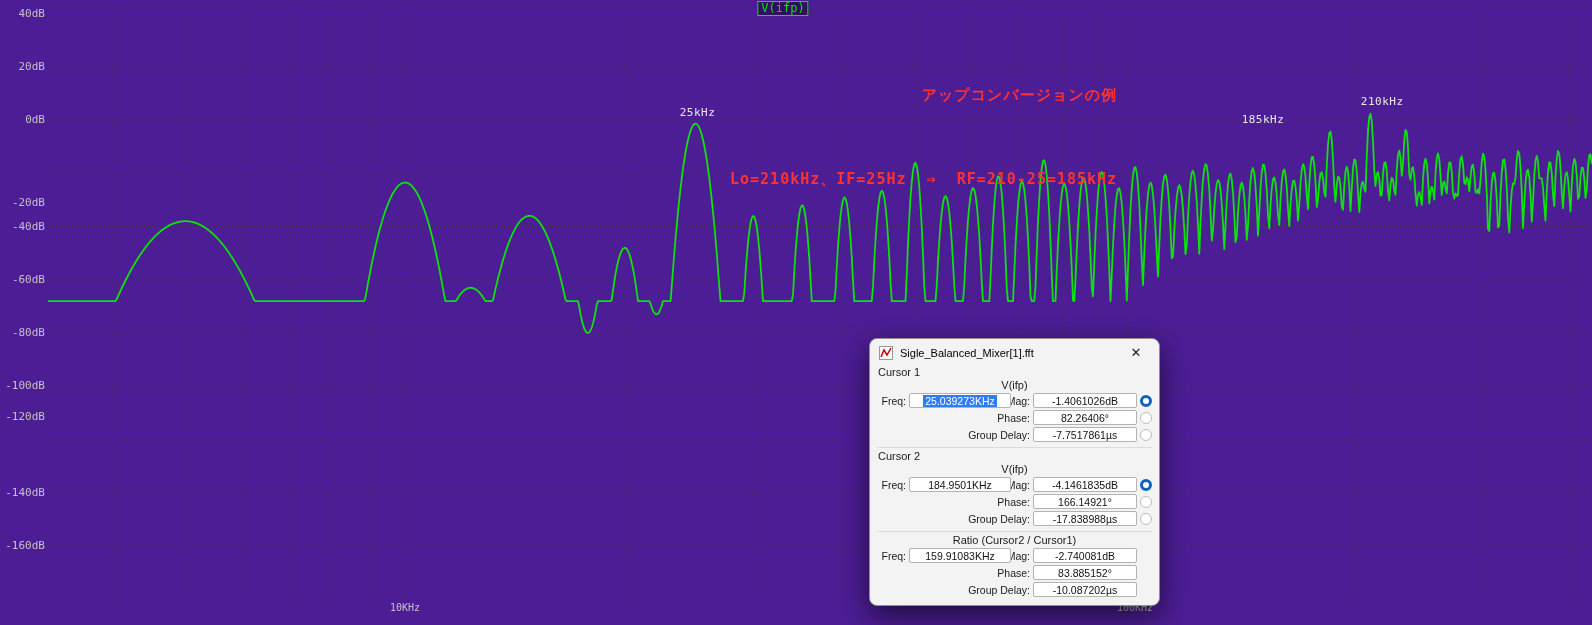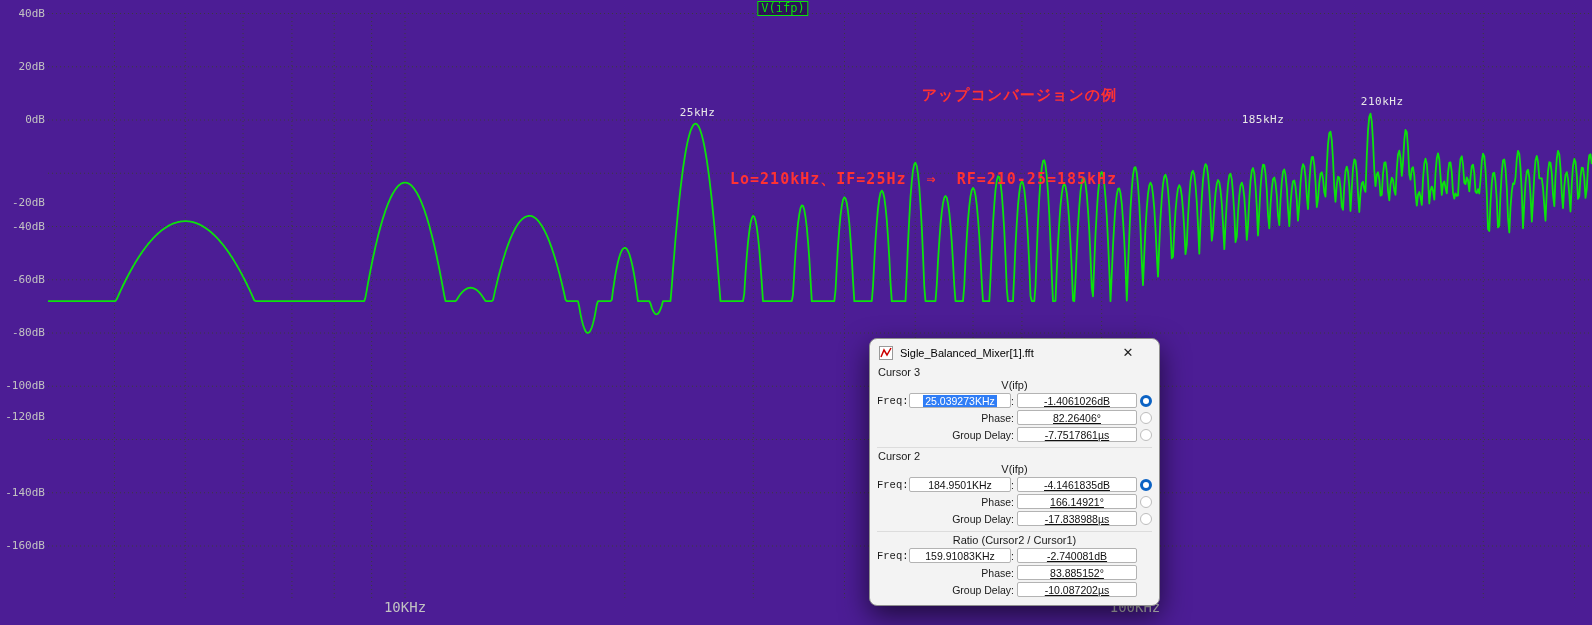--- a/index.html
+++ b/index.html
@@ -1,45 +1,45 @@
 <!DOCTYPE html>
 <html><head>
 <meta charset="utf-8">
 <style>
   html,body{margin:0;padding:0;background:#000;}
   body{width:1592px;height:625px;overflow:hidden;}
   #stage{position:relative;width:1592px;height:625px;font-family:"DejaVu Sans Mono",monospace;background:#4c1d95;}
   #plot-svg{position:absolute;left:0;top:0;display:block;}
   .ylab{position:absolute;left:0;width:45px;text-align:right;font-size:11px;line-height:12px;}
-  .xlab{position:absolute;top:601px;transform:translateX(-50%);font-size:14px;line-height:13px;}
+  .xlab{position:absolute;top:601px;transform:translateX(-50%);font-size:10px;line-height:13px;}
   #trace-title{position:absolute;top:1px;left:783px;transform:translateX(-50%);font-size:12px;line-height:13px;padding:0 3px;border:1px solid;background:rgba(0,0,0,0.4);}
   #annot{position:absolute;left:730px;top:25px;font-size:15px;font-weight:bold;line-height:28px;letter-spacing:1px;white-space:pre;}
   .pklab{position:absolute;font-size:11px;line-height:12px;transform:translateX(-50%);letter-spacing:0.5px;}
 
   
   #dialog{position:absolute;left:869px;top:338px;width:289px;background:#f3f3f3;
     border:1px solid #8f8f8f;border-radius:8px;box-shadow:0 10px 28px rgba(0,0,0,0.6);
     font-family:"Liberation Sans",sans-serif;font-size:11px;color:#111;z-index:5;overflow:hidden;}
-  .titlebar{display:flex;align-items:center;gap:7px;height:27px;padding:0 16px 0 9px;}
+  .titlebar{display:flex;align-items:center;gap:7px;height:27px;padding:0 8px 0 9px;}
   .dlg-icon{display:flex;align-items:center;}
   .dlg-title{flex:1;font-size:11px;color:#000;white-space:nowrap;overflow:hidden;}
   .dlg-close{width:30px;height:27px;display:flex;align-items:center;justify-content:center;font-size:13px;color:#222;}
   .dlg-body{padding:0 7px 7px;}
   .section + .section{border-top:1px solid #dcdcdc;margin-top:4px;padding-top:2px;}
   .sec-name{font-size:11px;line-height:13px;margin-left:1px;color:#1a1a1a;}
   .sec-signal{font-size:11px;line-height:13px;text-align:center;color:#1a1a1a;}
   .rows{position:relative;}
   .rrow{display:flex;justify-content:flex-end;align-items:center;gap:3px;height:17px;}
   .lbl{font-size:10.5px;color:#1a1a1a;white-space:nowrap;}
   .rrow .lbl{width:70px;text-align:right;}
   .input{box-sizing:border-box;height:15px;background:#fff;border:1px solid #b3b3b3;border-radius:2px;
     display:flex;align-items:center;justify-content:center;font-size:10.5px;white-space:nowrap;color:#111;}
-  .rrow .input{width:120px;text-decoration:underline;}
+  .rrow .input{width:104px;}
   .freq-group{position:absolute;left:0;top:0;display:flex;align-items:center;gap:3px;height:17px;}
-  .freq-group .lbl{width:29px;text-align:left;font-family:Liberation Mono, monospace;}
+  .freq-group .lbl{width:29px;text-align:right;}
   .finput{width:102px;}
   .sel{color:#fff;padding:0 2px;}
   .radio{box-sizing:border-box;width:12px;height:12px;border-radius:50%;border:1px solid #bdbdbd;background:#fff;flex:0 0 auto;}
   .radio.on{border-width:3.5px;border-style:solid;}
   .radio.ph{visibility:hidden;}
 </style>
 </head>
 <body>
 
 <div id="stage">
@@ -118,21 +118,21 @@
             <rect x="0.5" y="0.5" width="13" height="13" fill="#ffffff" stroke="#999999"></rect>
             <polyline points="2,11 5,4 8,9 12,2" fill="none" stroke="#cc0000" stroke-width="1.5"></polyline>
           </svg>
       </span>
       <span class="dlg-title">Sigle_Balanced_Mixer[1].fft</span>
       <span class="dlg-close">✕</span>
     </div>
     <div class="dlg-body">
 
       <div class="section">
-        <div class="sec-name">Cursor 3</div>
+        <div class="sec-name">Cursor 1</div>
         <div class="sec-signal">V(ifp)</div>
         <div class="rows">
           <div class="freq-group">
             <span class="lbl">Freq:</span>
             <span class="input finput">
                 <span class="sel" style="background: rgb(47, 125, 246);">25.039273KHz</span>
               </span>
           </div>
           <div class="rrow">
             <span class="lbl">Mag:</span>

